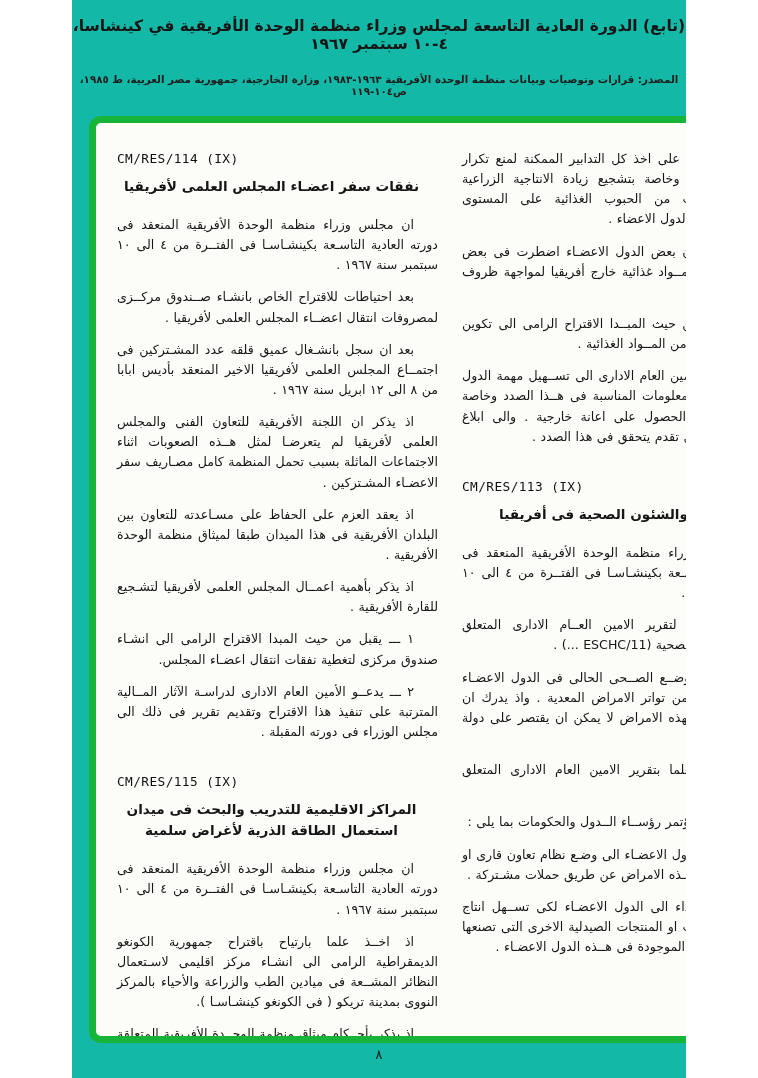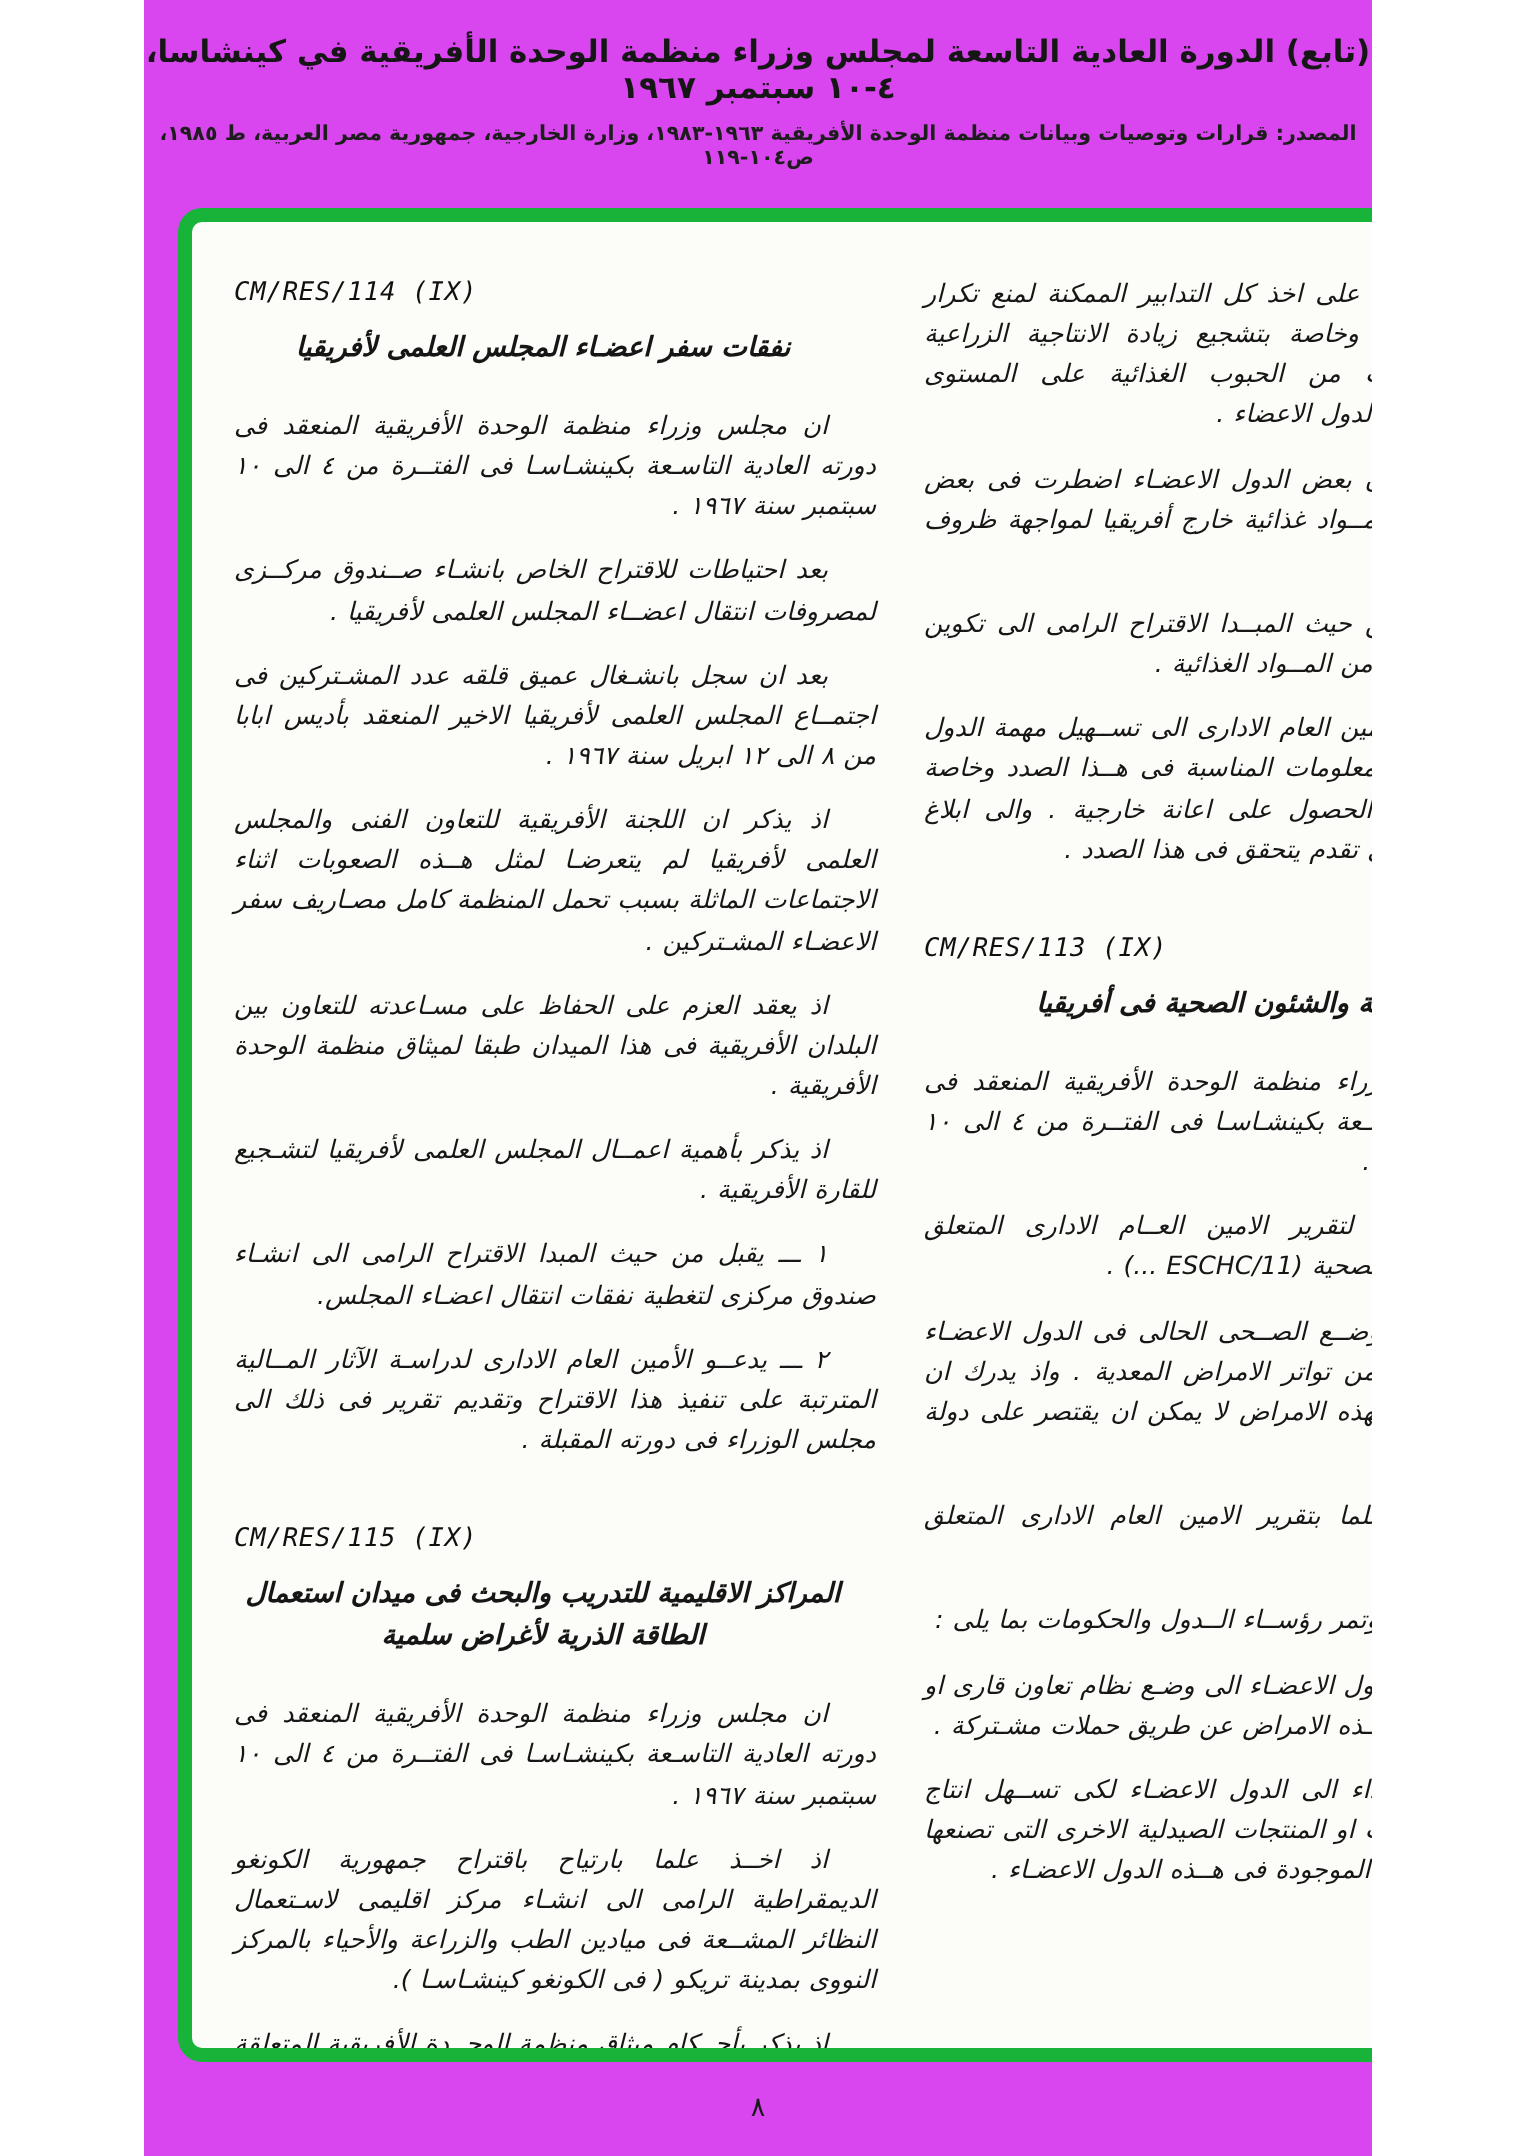--- a/index.html
+++ b/index.html
@@ -1,44 +1,44 @@
 <!DOCTYPE html>
 <html lang="ar"><head>
 <meta charset="utf-8">
 <style>
   * { margin:0; padding:0; box-sizing:border-box; }
   html,body { background:#ffffff; }
   .page {
     position:relative;
     width:614px; height:1078px;
     margin:0 auto;
-    background:#d946ef;
+    background:#14b8a6;
     font-family:"DejaVu Sans", sans-serif;
     color:#161616;
     overflow:hidden;
   }
   .header { text-align:center; padding-top:17px; direction:rtl; }
   .h1 { font-size:15.5px; font-weight:bold; letter-spacing:0.2px; }
-  .h2 { font-size:10.3px; font-weight:bold; margin-top:8px; color:#1d1d1d; }
+  .h2 { font-size:10.3px; font-weight:bold; margin-top:20px; color:#1d1d1d; }
   .box {
     width:710px; height:927px;
     margin:19px 31px 0 17px;
     border:7px solid #18b43a;
     border-radius:12px;
     overflow:hidden;
     background:#fcfcf9;
   }
   .cols {
     display:flex; direction:rtl;
     gap:24px;
     padding:26px 9px 0 21px;
     height:100%;
   }
   .col { flex:1; min-width:0; }
-  .block { direction:rtl;font-style:italic; }
+  .block { direction:rtl; }
   .paragraph {
     font-size:12.6px;
     line-height:1.6;
     text-align:justify;
     text-indent:24px;
     margin:0 0 12px 0;
     word-spacing:0.5px;
   }
   .code {
     direction:ltr;

